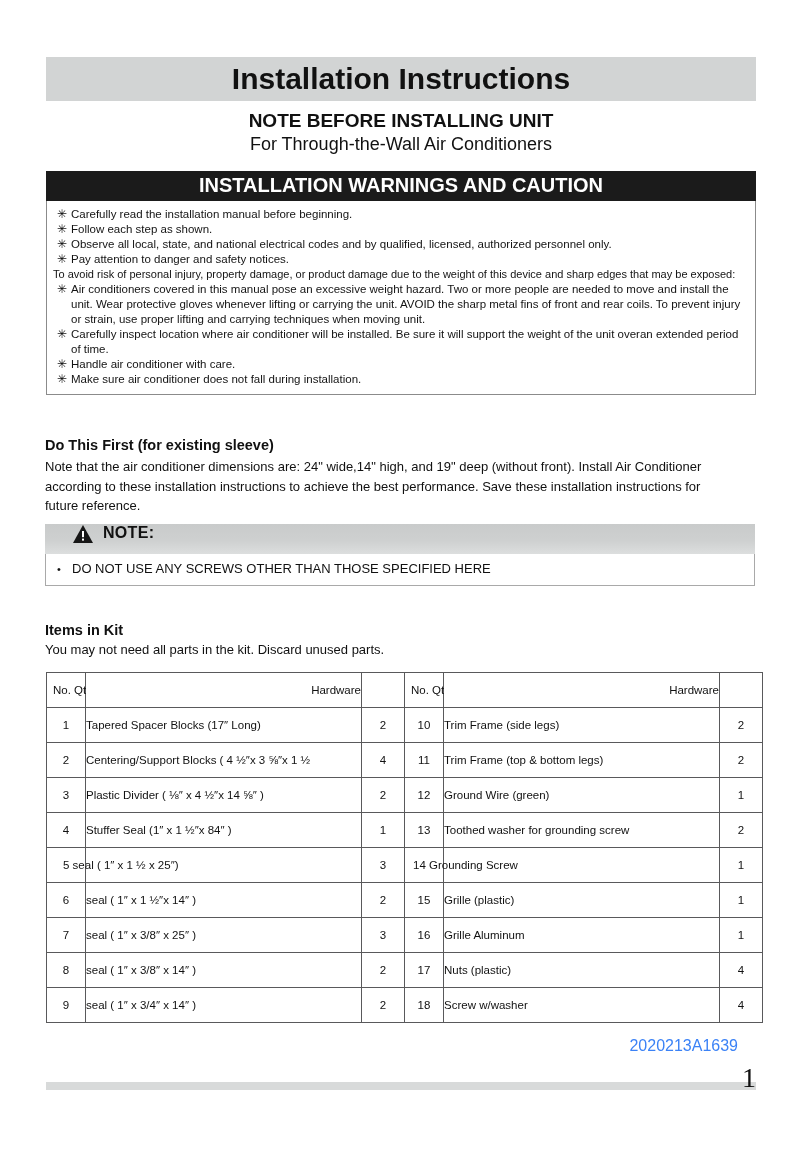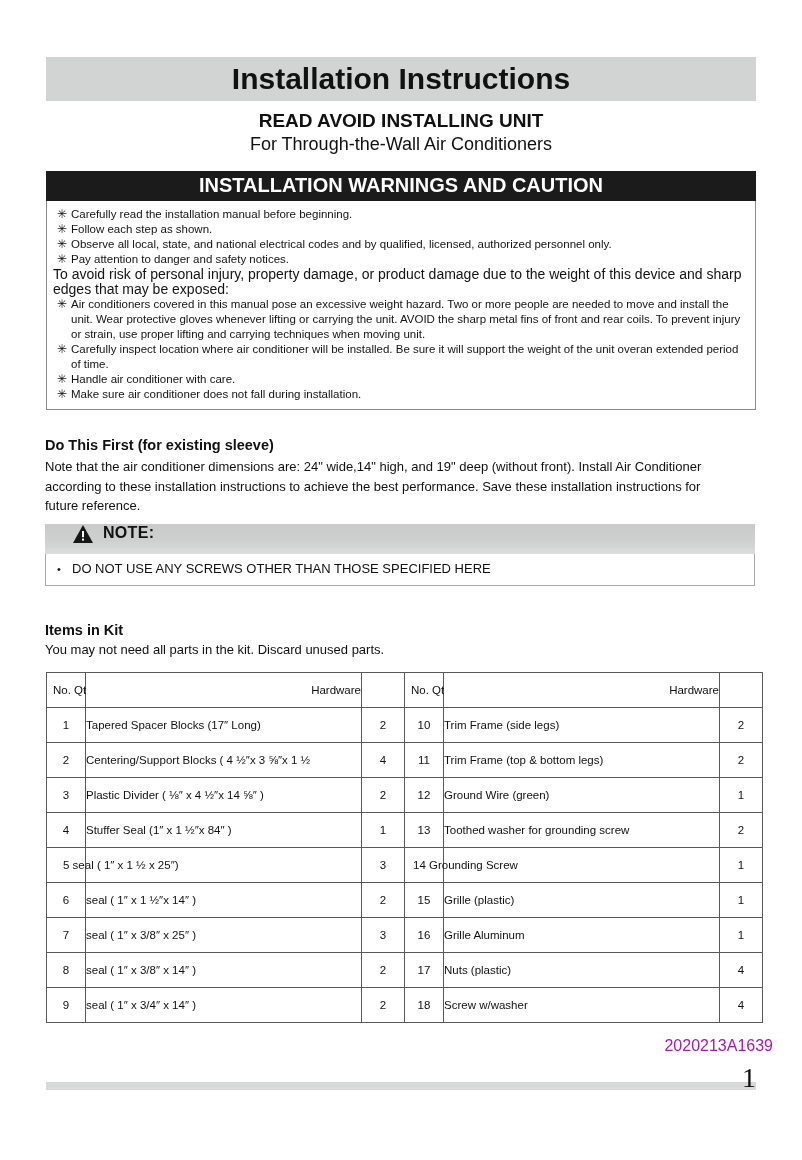--- a/index.html
+++ b/index.html
@@ -85,21 +85,21 @@
   }
   .warn-line .ast {
     width: 18px;
     flex: 0 0 18px;
     text-align: center;
     font-size: 12px;
     line-height: 15px;
   }
   .warn-line .txt { flex: 1 1 auto; }
   .warn-plain {
-    font-size: 14px;
+    font-size: 11px;
     line-height: 15px;
     color: #131313;
     padding-left: 0px;
   }
 
   
   .dtf-head {
     position: absolute;
     left: 45px; top: 437px;
     font-size: 14.5px;
@@ -215,23 +215,23 @@
     font-size: 11.5px;
     color: #111;
   }
   
   .overflow-row td.c-no { text-align: left; padding-left: 8px; position: relative; overflow: visible; white-space: nowrap; }
   .overflow-row td.c-no span.ovf { position: relative; z-index: 3; }
 
   
   .part-no {
     position: absolute;
-    right: 29px; top: 1037px;
+    right: 64px; top: 1037px;
     font-size: 16px;
-    color: #a21caf;
+    color: #3b82f6;
   }
   .footer-bar {
     position: absolute;
     left: 46px; top: 1082px;
     width: 710px; height: 8px;
     background: #d8dada;
   }
   .page-num {
     position: absolute;
     left: 0; top: 1062px;
@@ -243,21 +243,21 @@
   }
 </style>
 </head>
 <body>
 
 <div class="page">
 
   <div class="title-bar">
     <div class="title-text">Installation Instructions</div>
   </div>
-  <div class="subtitle1">READ AVOID INSTALLING UNIT</div>
+  <div class="subtitle1">NOTE BEFORE INSTALLING UNIT</div>
   <div class="subtitle2">For Through-the-Wall Air Conditioners</div>
 
   <div class="warn-wrap">
     <div class="warn-head">INSTALLATION WARNINGS AND CAUTION</div>
     <div class="warn-body">
 
       <div class="warn-line">
         <span class="ast">✳</span>
         <span class="txt">Carefully read the installation manual before beginning.</span>
       </div>

